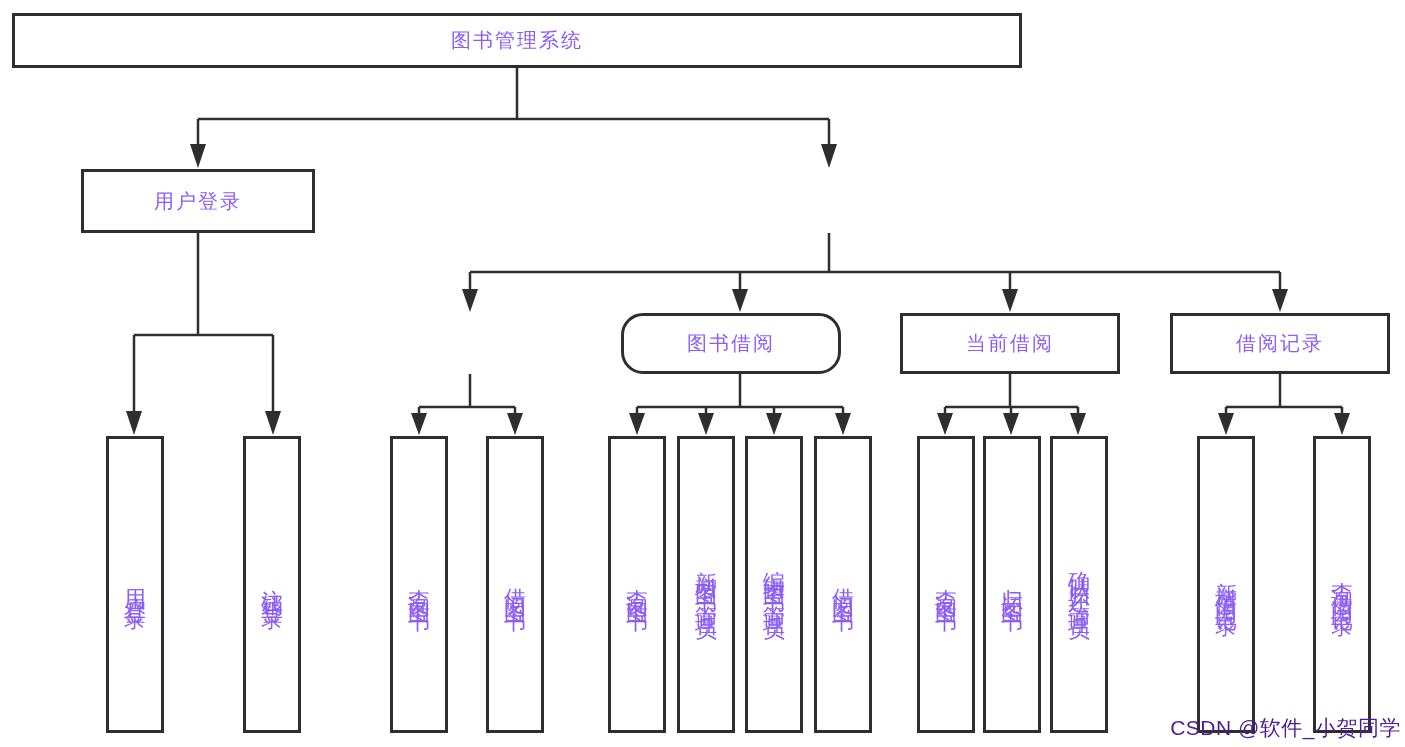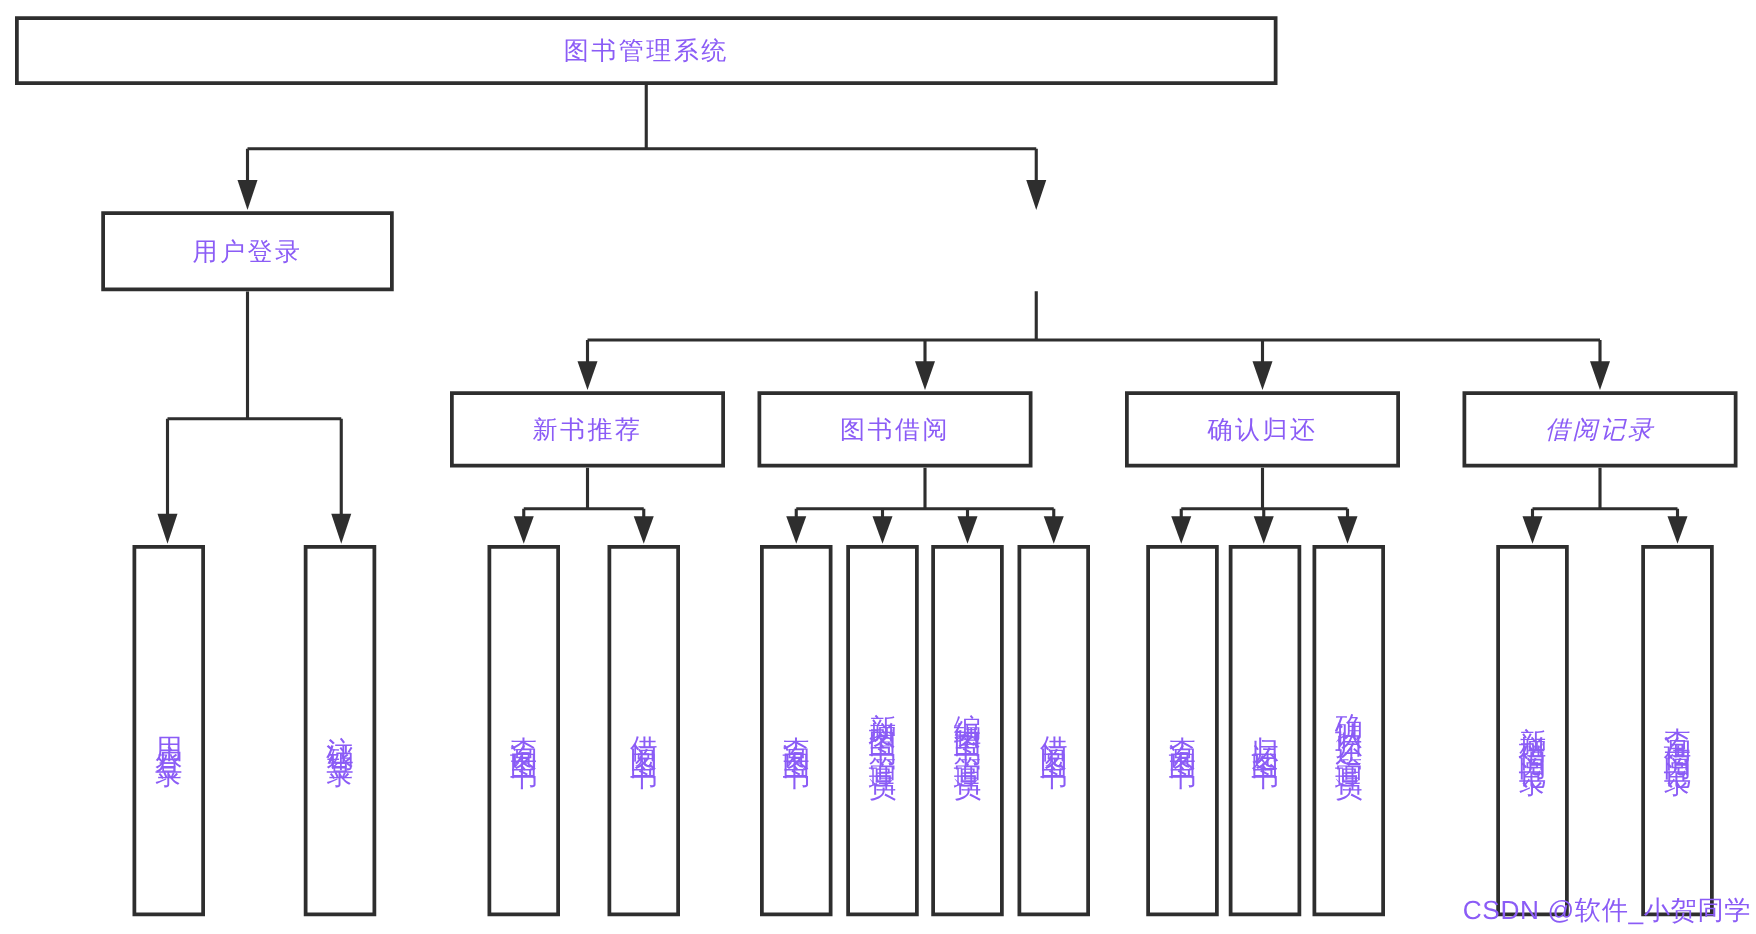--- a/index.html
+++ b/index.html
@@ -56,44 +56,44 @@
     white-space: nowrap;
   }
   
   .node-root        { left: 12px;   top: 13px;  width: 1010px; height: 55px; }
   
   .node-user-login  { left: 81px;   top: 169px; width: 234px;  height: 64px; }
   .node-book-mgmt   { left: 712px;  top: 169px; width: 233px;  height: 64px; }
   
   .lvl3 { top: 313px; width: 220px; height: 61px; }
   .node-new-book    { left: 360px;  }
-  .node-book-borrow { left: 606px;  }
+  .node-book-borrow { left: 621px; border-radius: 22px;  }
   .node-cur-borrow  { left: 900px;  }
-  .node-borrow-rec  { left: 1170px; font-style: italic; }
+  .node-borrow-rec  { left: 1170px; }
   
   .leaf { top: 436px; width: 58px; height: 297px; }
   .leaf-1  { left: 106px;  }
   .leaf-2  { left: 243px;  }
   .leaf-3  { left: 390px;  }
   .leaf-4  { left: 486px;  }
   .leaf-5  { left: 608px;  }
   .leaf-6  { left: 677px;  }
   .leaf-7  { left: 745px;  }
   .leaf-8  { left: 814px;  }
   .leaf-9  { left: 917px;  }
   .leaf-10 { left: 983px;  }
   .leaf-11 { left: 1050px; }
   .leaf-12 { left: 1197px; }
   .leaf-13 { left: 1313px; }
   .watermark {
     position: absolute;
     right: 4px;
     top: 714px;
     font-size: 21px;
-    color: #8b5cf6;
+    color: #4c1d95;
     letter-spacing: 0.5px;
     z-index: 5;
     white-space: nowrap;
   }
 </style>
 </head>
 <body>
 
 <div class="canvas">
 
@@ -167,28 +167,25 @@
   </svg>
 
   <div class="box h-box node-root">
     <span>图书管理系统</span>
   </div>
 
   <div class="box h-box node-user-login">
     <span>用户登录</span>
   </div>
 
-  <div class="box h-box lvl3 node-new-book">
-    <span>新书推荐</span>
-  </div>
   <div class="box h-box lvl3 node-book-borrow">
     <span>图书借阅</span>
   </div>
   <div class="box h-box lvl3 node-cur-borrow">
-    <span>确认归还</span>
+    <span>当前借阅</span>
   </div>
   <div class="box h-box lvl3 node-borrow-rec">
     <span>借阅记录</span>
   </div>
 
   <div class="box v-box leaf leaf-1">
     <span class="v-text">用户登录</span>
   </div>
   <div class="box v-box leaf leaf-2">
     <span class="v-text">注销登录</span>

